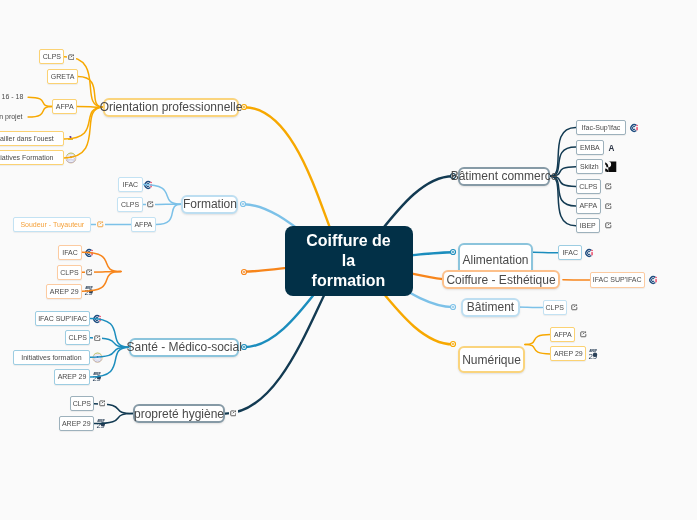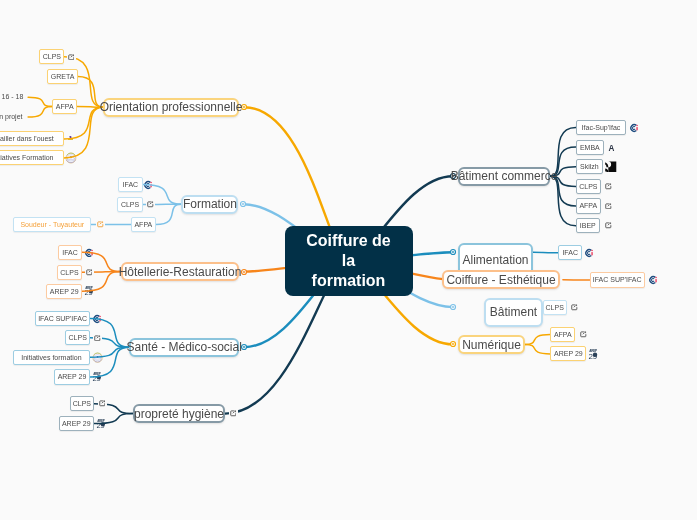--- a/index.html
+++ b/index.html
@@ -235,28 +235,27 @@
     </svg>
 <svg class="tog" style="left:447.25px;top:338.35px" viewBox="0 0 12 12">
       <circle cx="6" cy="6" r="2.5" fill="#fafafa" stroke="#f7a800" stroke-width="1.2"></circle>
       <circle cx="6" cy="6" r="0.9" fill="#f7a800"></circle>
     </svg>
 <div id="root">
       <div><span>Coiffure de</span><br><span>la</span><br><span>formation</span></div>
     </div>
 <div class="node b1 e-amber" style="left:103.0px;top:97.7px;width:136.0px;height:19.0px">Orientation professionnelle</div>
 <div class="node b1 e-lblue" style="left:181.4px;top:194.8px;width:57.1px;height:19.0px">Formation</div>
-<div class="node b1 e-orange" style="left:121.0px;top:262.1px;width:118.0px;height:19.0px">Hôtellerie-Restauration</div>
 <div class="node b1 e-navy" style="left:133.0px;top:404.1px;width:92.0px;height:19.0px">propreté hygiène</div>
 <div class="node b1 e-blue" style="left:129.3px;top:337.8px;width:109.7px;height:19.0px">Santé - Médico-social</div>
 <div class="node b1 e-navy" style="left:457.9px;top:166.7px;width:92.3px;height:19.0px">Bâtiment commerce</div>
 <div class="node b1 e-blue" style="left:458.0px;top:242.7px;width:75.0px;height:35px">Alimentation</div>
 <div class="node b1 e-orange" style="left:442px;top:270.3px;width:118px;height:19.0px">Coiffure - Esthétique</div>
-<div class="node b1 e-lblue" style="left:484px;top:297.6px;width:59.0px;height:29px">Bâtiment</div>
-<div class="node b1 e-amber" style="left:458.2px;top:335px;width:66.7px;height:19.0px">Numérique</div>
+<div class="node b1 e-lblue" style="left:461px;top:297.6px;width:59.0px;height:19.0px">Bâtiment</div>
+<div class="node b1 e-amber" style="left:458.2px;top:346px;width:66.7px;height:27px">Numérique</div>
 <div class="node b2 e-amber" style="left:39.3px;top:49.1px;width:25.1px;height:15.2px;">CLPS</div>
 <span class="icon" style="left:66.7px;top:52.6px;width:6.6px;height:6.6px">
       <svg viewBox="0 0 14 14">
         <g fill="none" stroke="#565656" stroke-width="2.0" stroke-linecap="round" stroke-linejoin="round">
           <path d="M12.4 7.6v3.2a1.4 1.4 0 0 1-1.4 1.4H3.0a1.4 1.4 0 0 1-1.4-1.4V3.3a1.4 1.4 0 0 1 1.4-1.4h4.5"></path>
           <path d="M6.7 6.3 9.3 3.7"></path>
         </g>
         <path d="M8.6 1.1h4.3v4.3z" fill="#565656"></path>
       </svg>
     </span>

